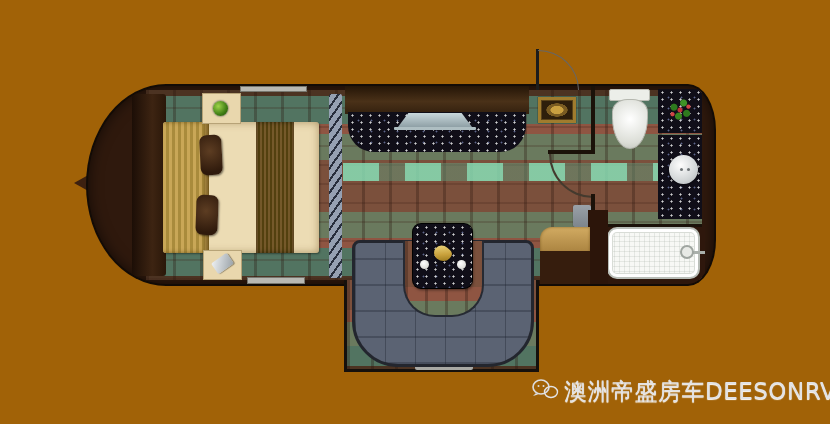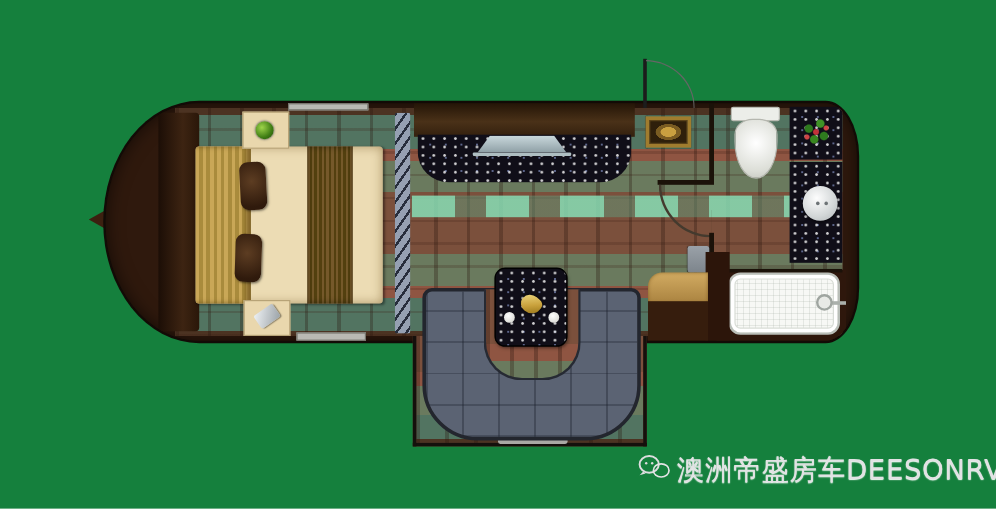--- a/index.html
+++ b/index.html
@@ -1,17 +1,17 @@
 <!DOCTYPE html>
 <html><head>
 <meta charset="utf-8">
 <style>
   html,body{margin:0;padding:0;background:#fff;}
   body{font-family:"DejaVu Sans","Liberation Sans",sans-serif;}
-  .canvas{position:relative;width:830px;height:424px;background:#15803d;overflow:hidden;}
+  .canvas{position:relative;width:830px;height:424px;background:#a16207;overflow:hidden;}
   .abs{position:absolute;}
 
   
   .rv-body{left:88px;top:86px;width:626px;height:198px;background:#2f190d;
     border-radius:78px 26px 26px 78px / 99px 44px 44px 99px;
     box-shadow:0 0 0 2px #120b06, inset 0 0 14px rgba(0,0,0,.6);overflow:hidden;}
   .hitch{left:74px;top:164px;width:0;height:0;border-top:19px solid transparent;
     border-bottom:19px solid transparent;border-right:34px solid #3c2010;}
 
   

